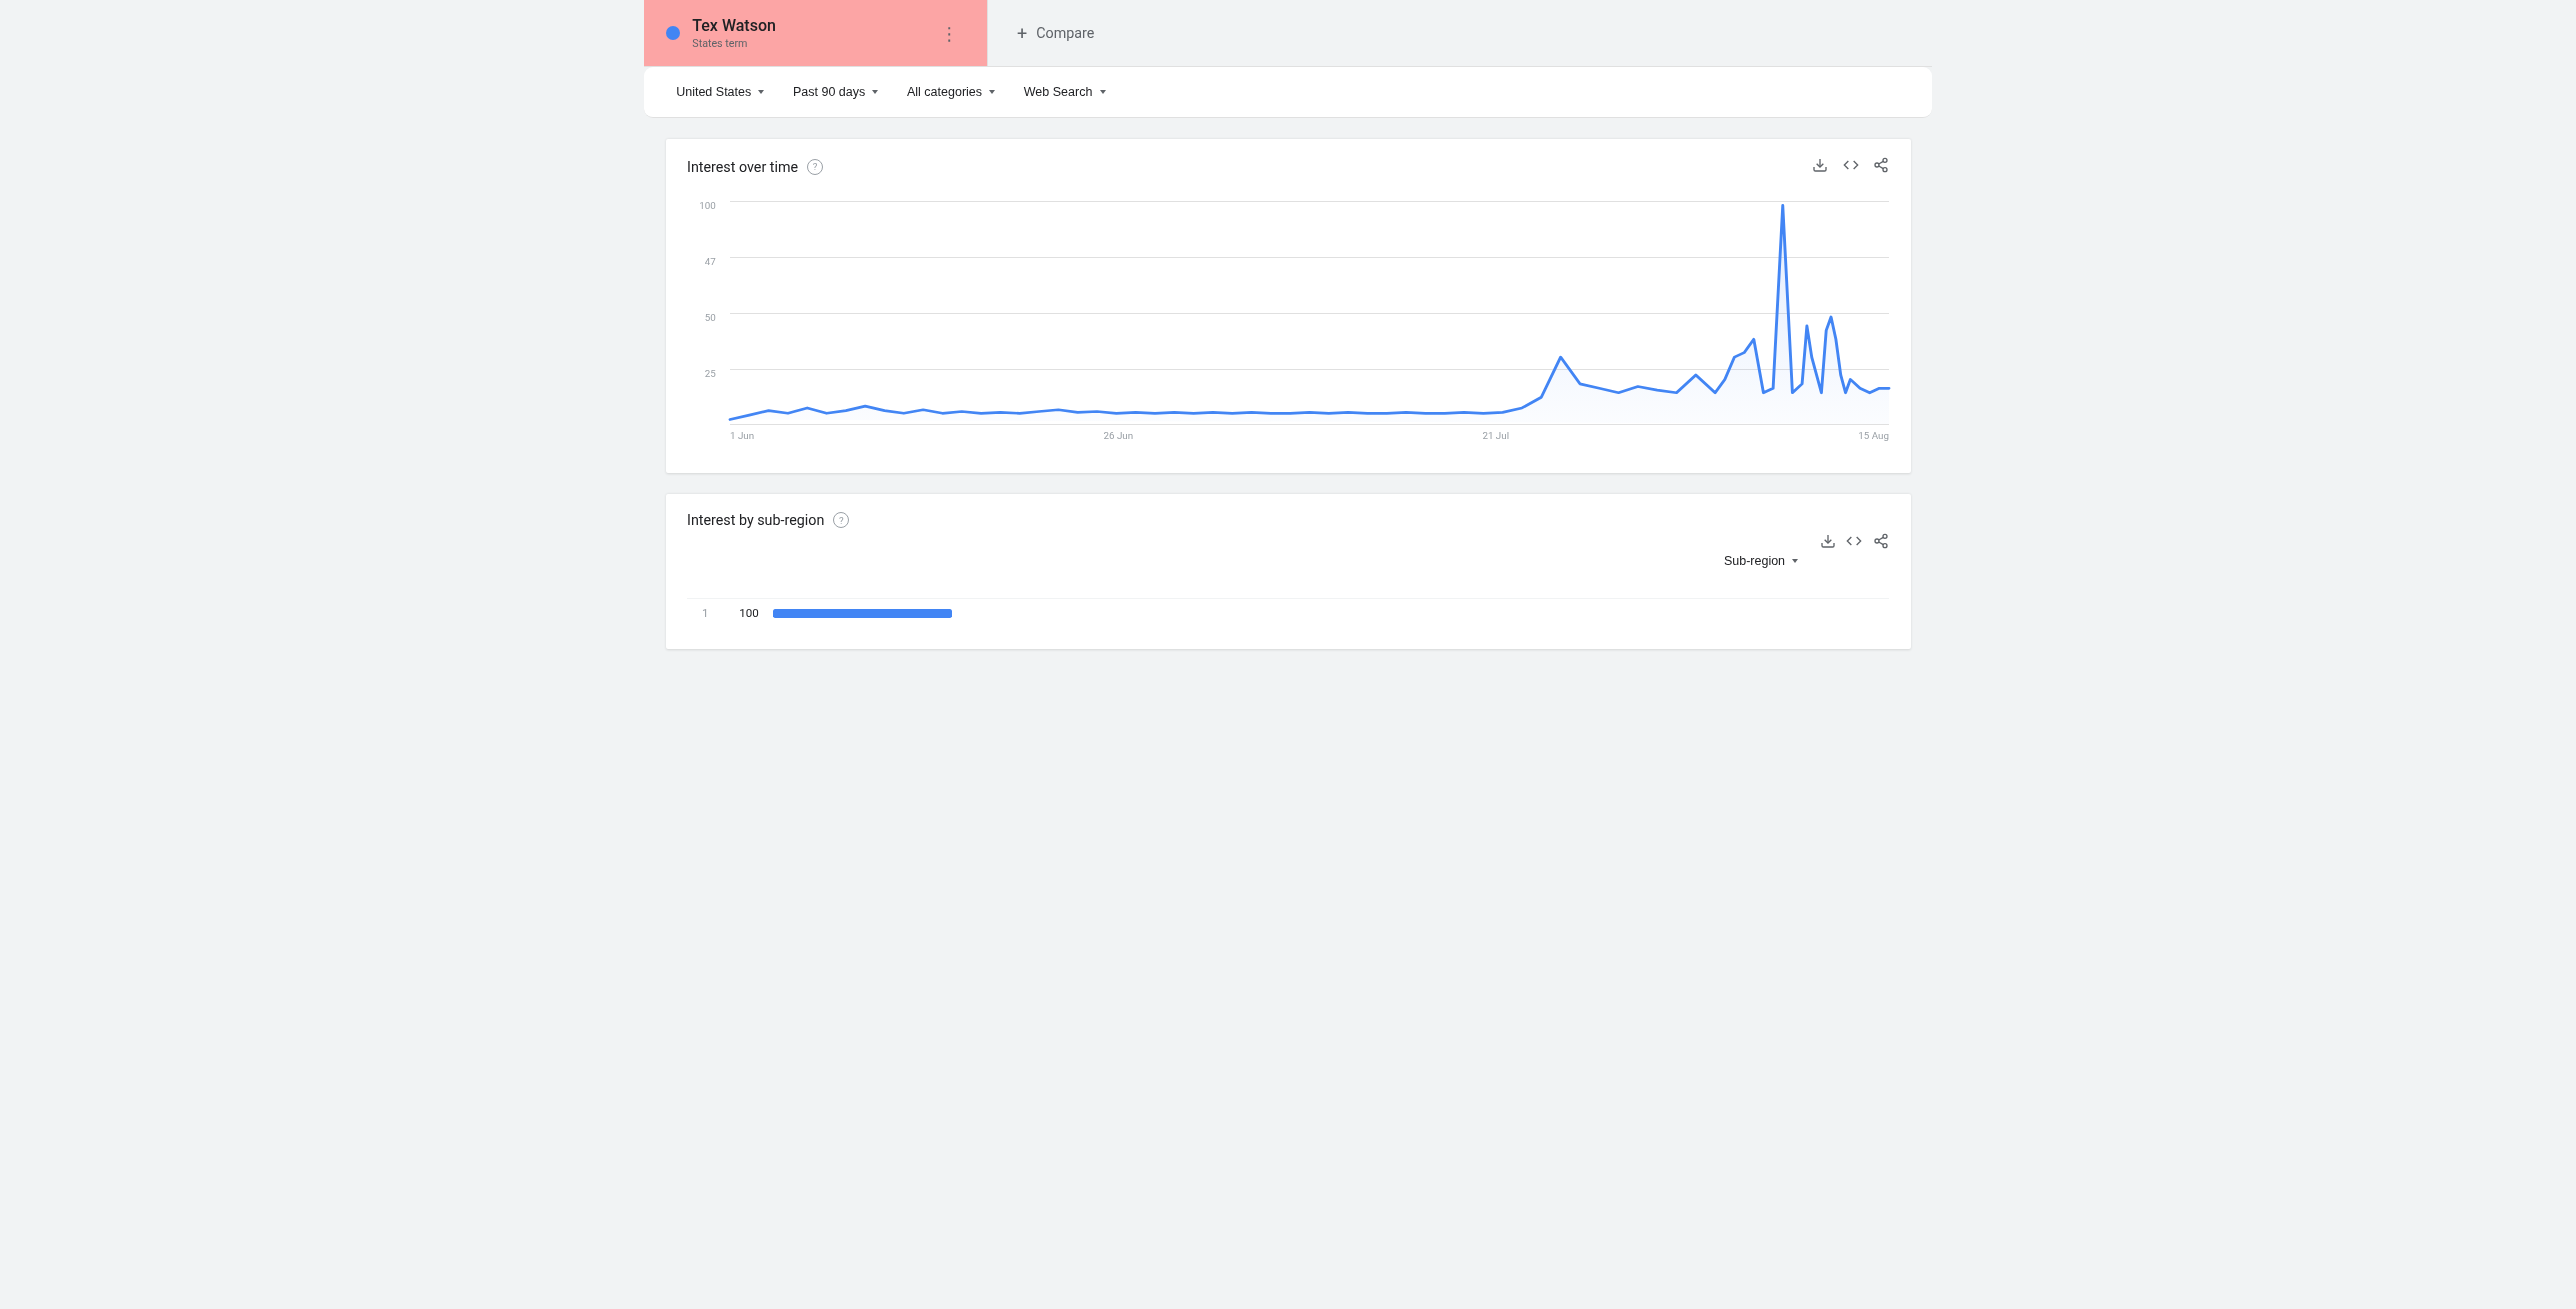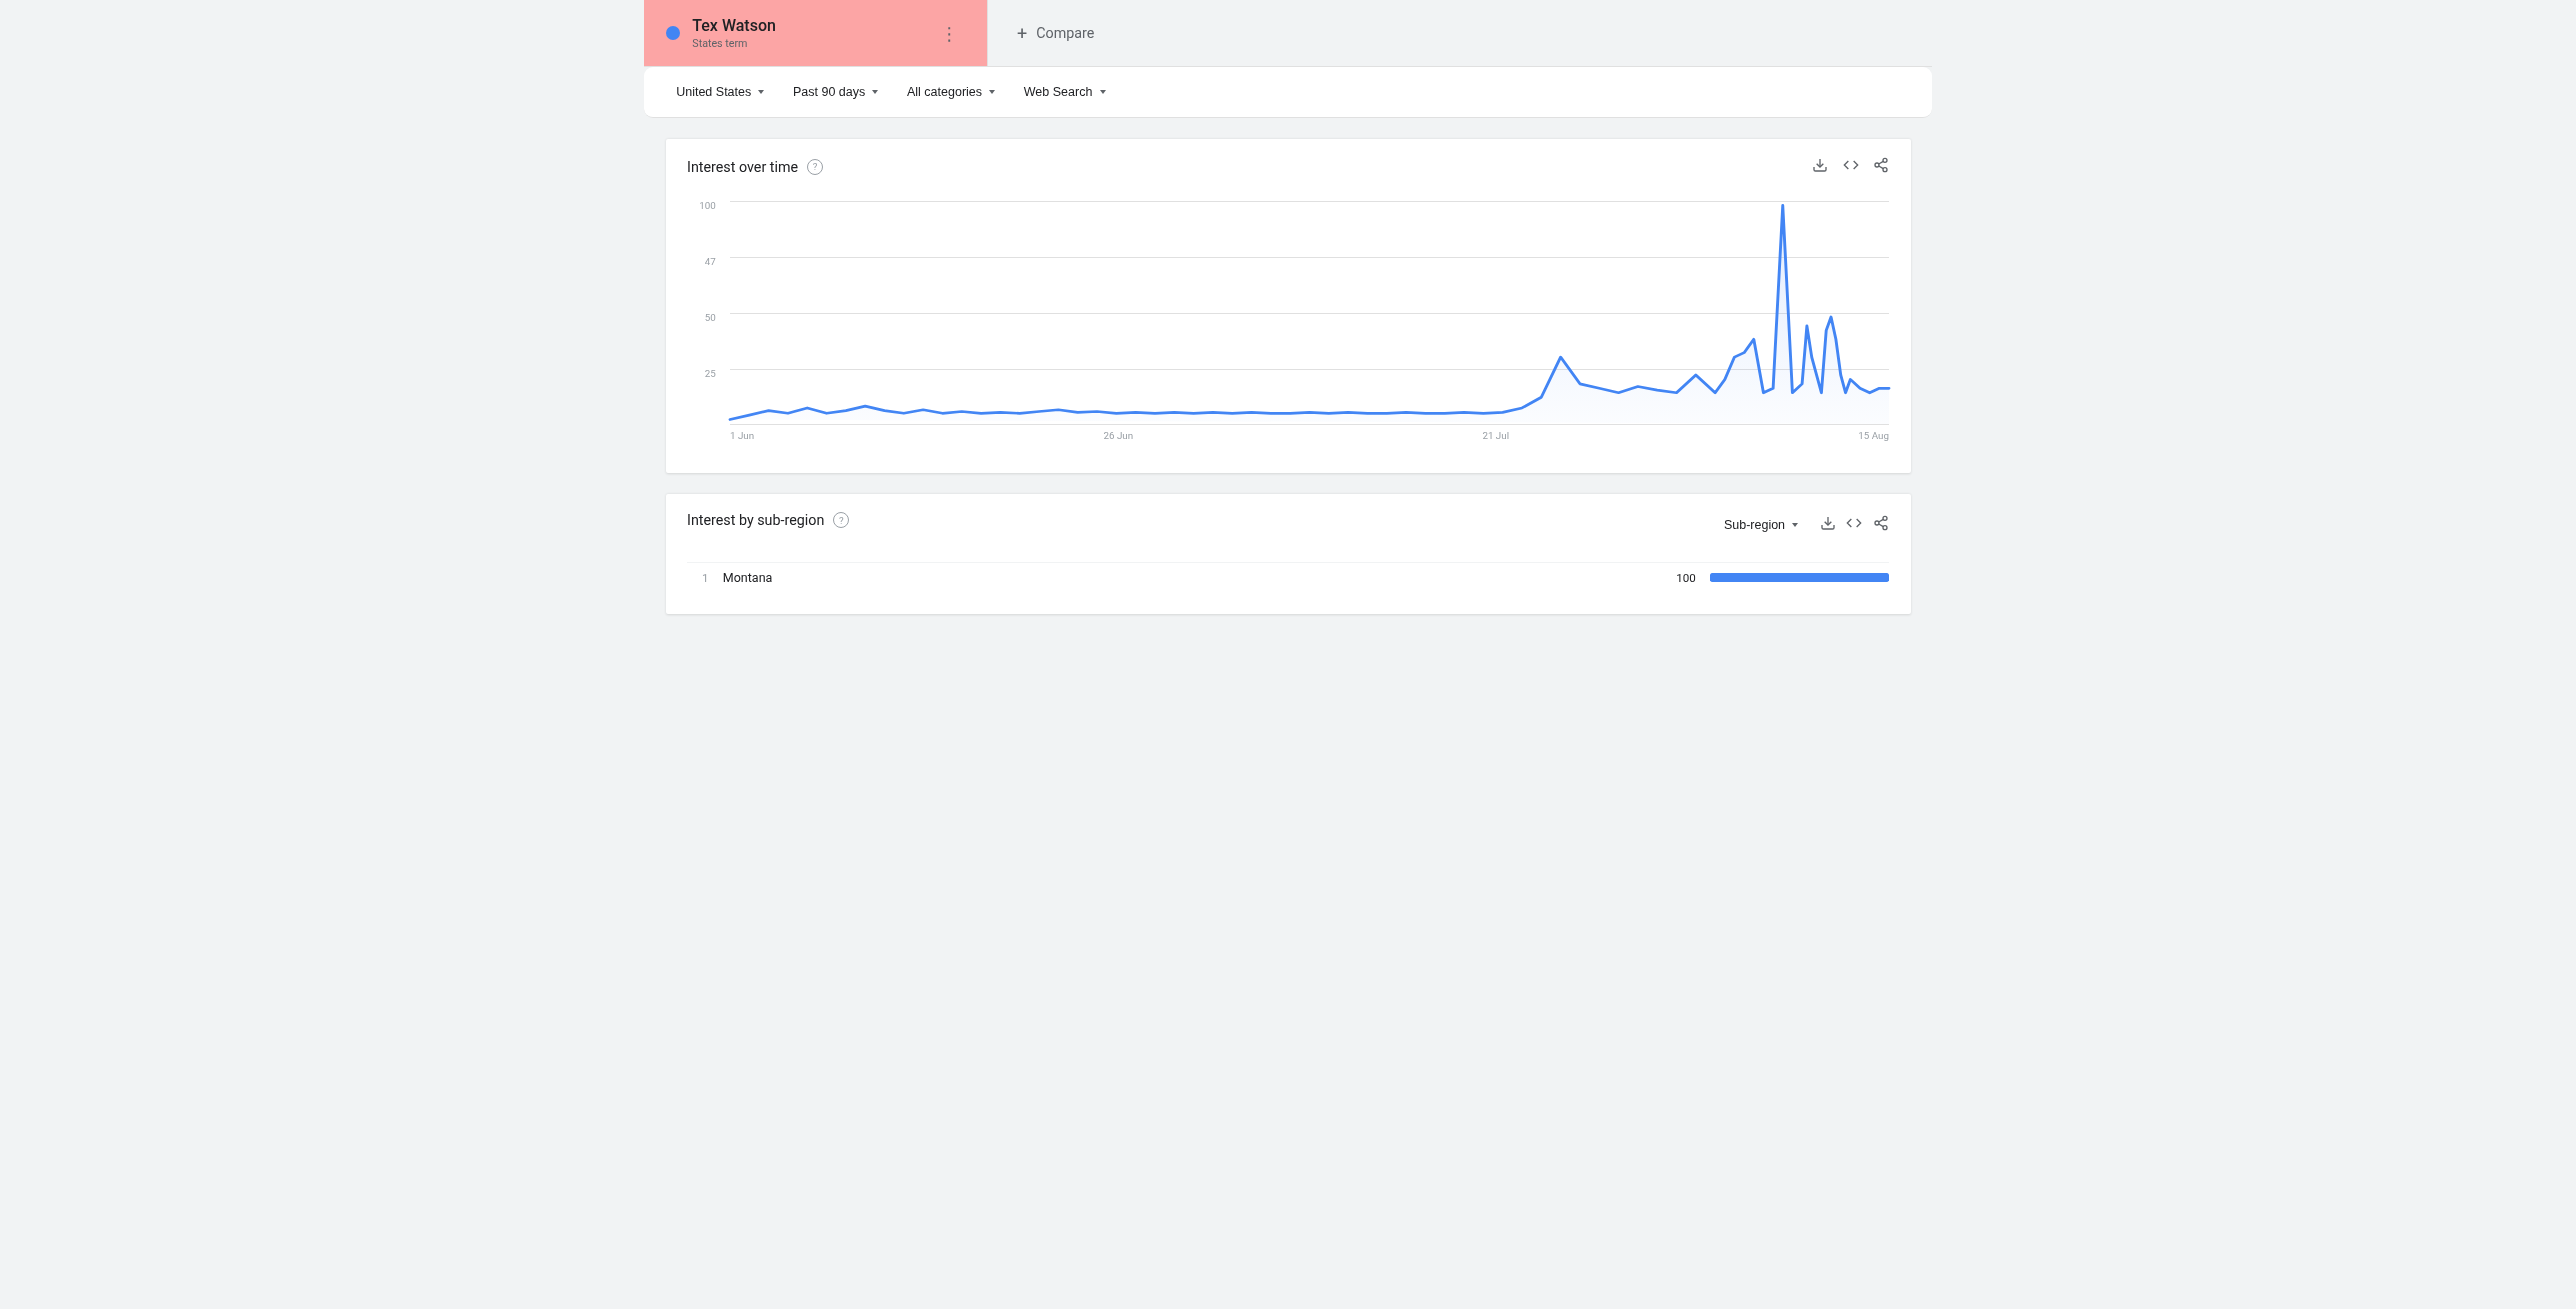--- a/index.html
+++ b/index.html
@@ -259,20 +259,21 @@
     .dropdown-btn {
       display: flex;
       align-items: center;
       gap: 5.4px;
       padding: 5.4px 10.7px;
       border: none;
       background: transparent;
       color: #202124;
       font-size: 12.5px;
       cursor: pointer;
+      margin-top: 36px;
     }
 
     .sub-region-table {
       padding: 7.2px 21.5px 21.5px 21.5px;
     }
 
     .table-row {
       display: flex;
       align-items: center;
       padding: 7.2px 0;
@@ -497,21 +498,20 @@
               <line x1="8.59" y1="13.51" x2="15.42" y2="17.49"></line>
               <line x1="15.41" y1="6.51" x2="8.59" y2="10.49"></line>
             </svg>
           </span>
         </div>
       </div>
 
       <div class="sub-region-table">
         <div class="table-row">
           <span class="row-rank">1</span>
-          <span class="row-name">Montana</span>
           <span class="row-value">100</span>
           <div class="row-bar-container">
             <div class="row-bar" style="width: 100%;"></div>
           </div>
         </div>
       </div>
     </div>
 
   </div>
 </div>

